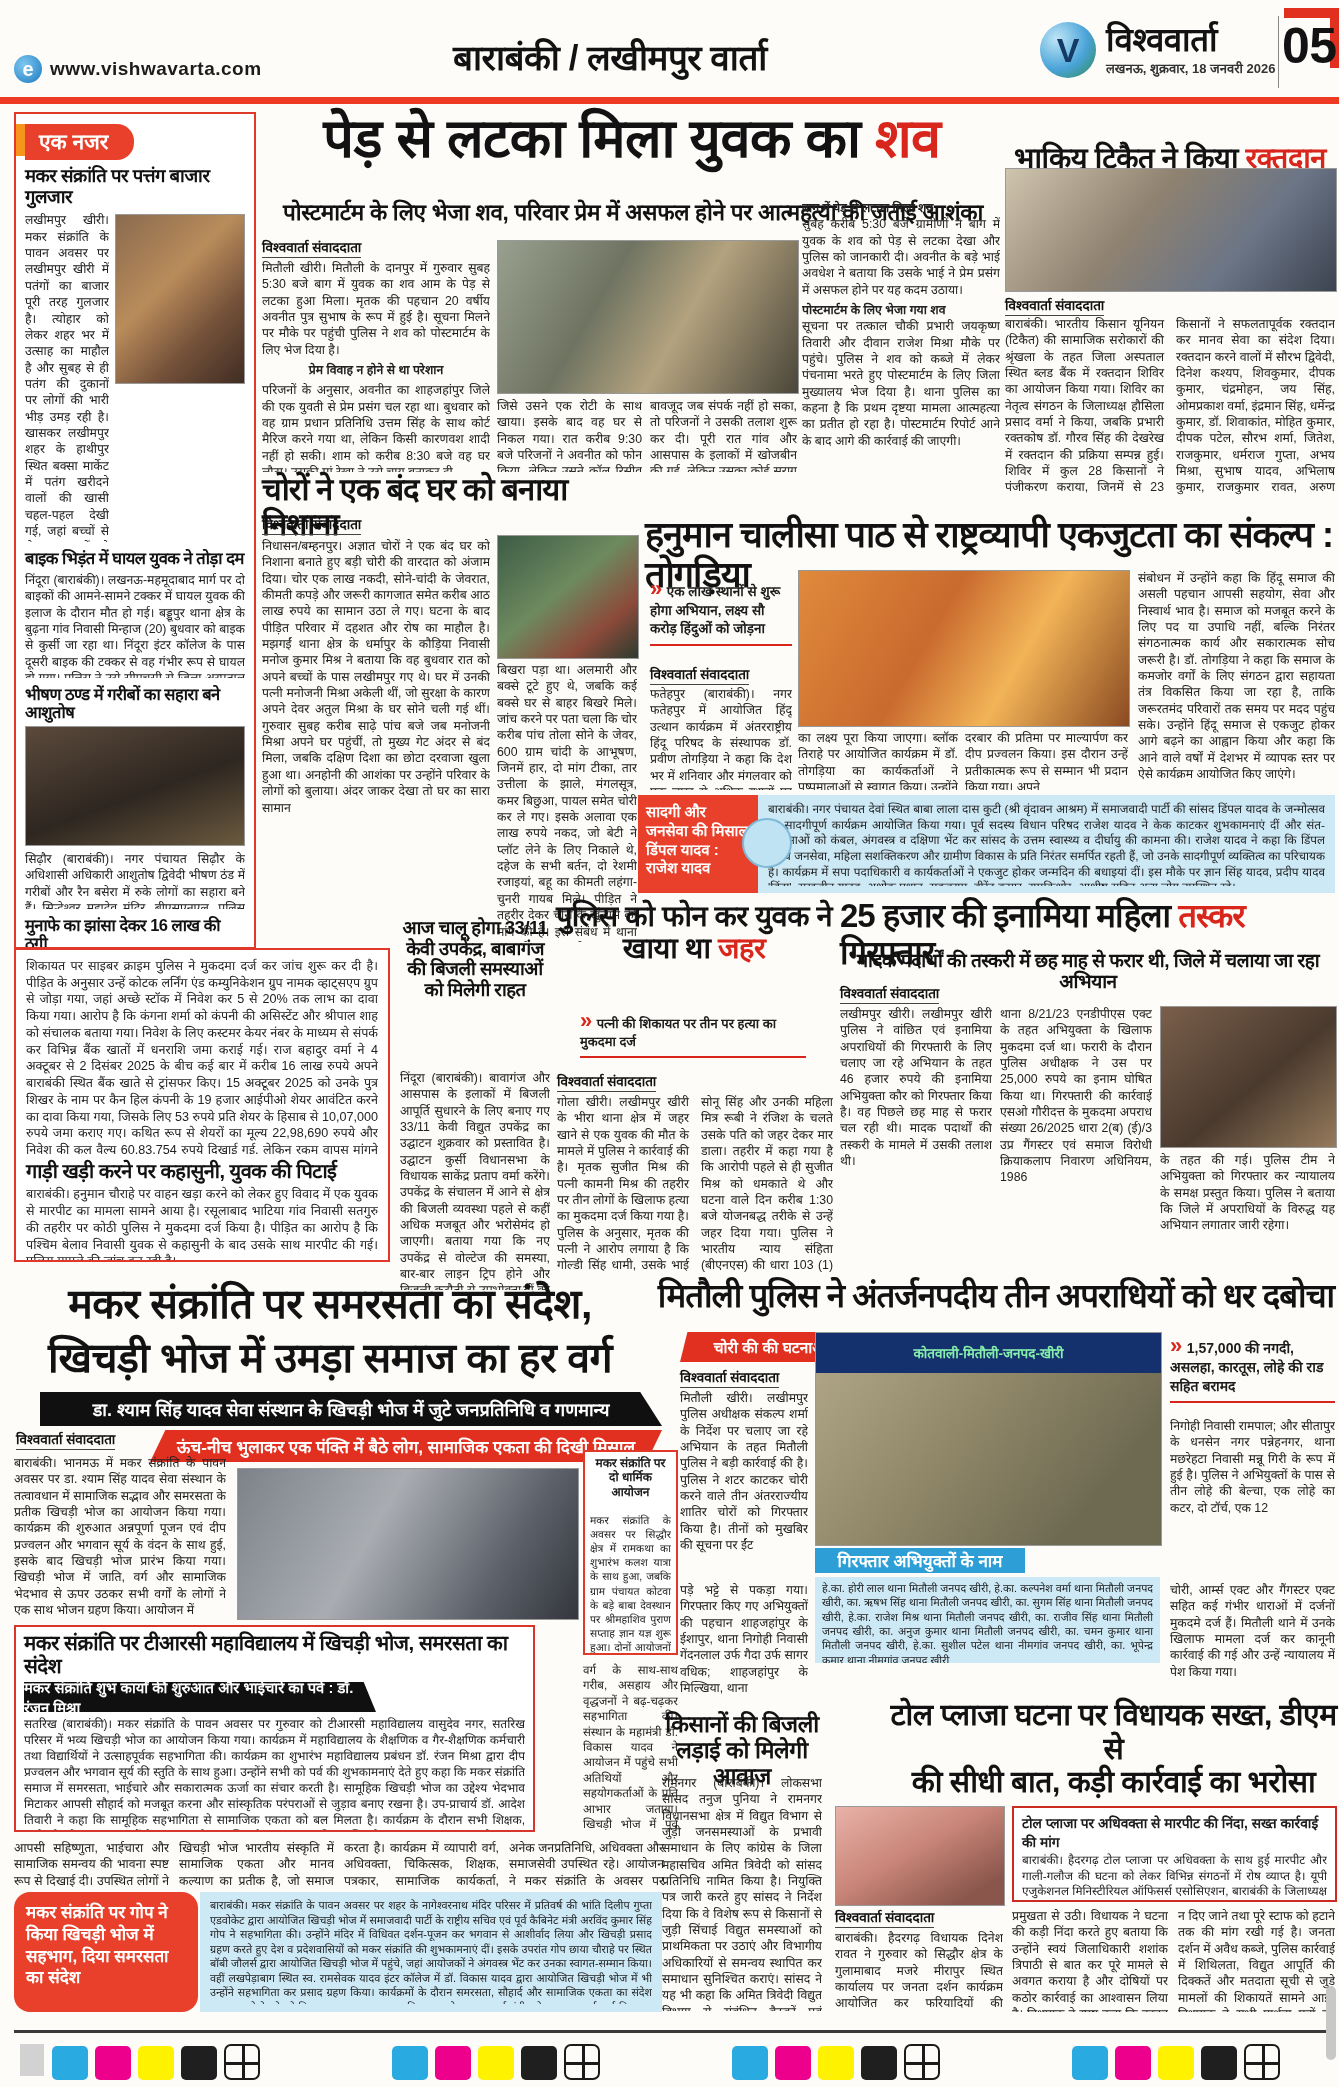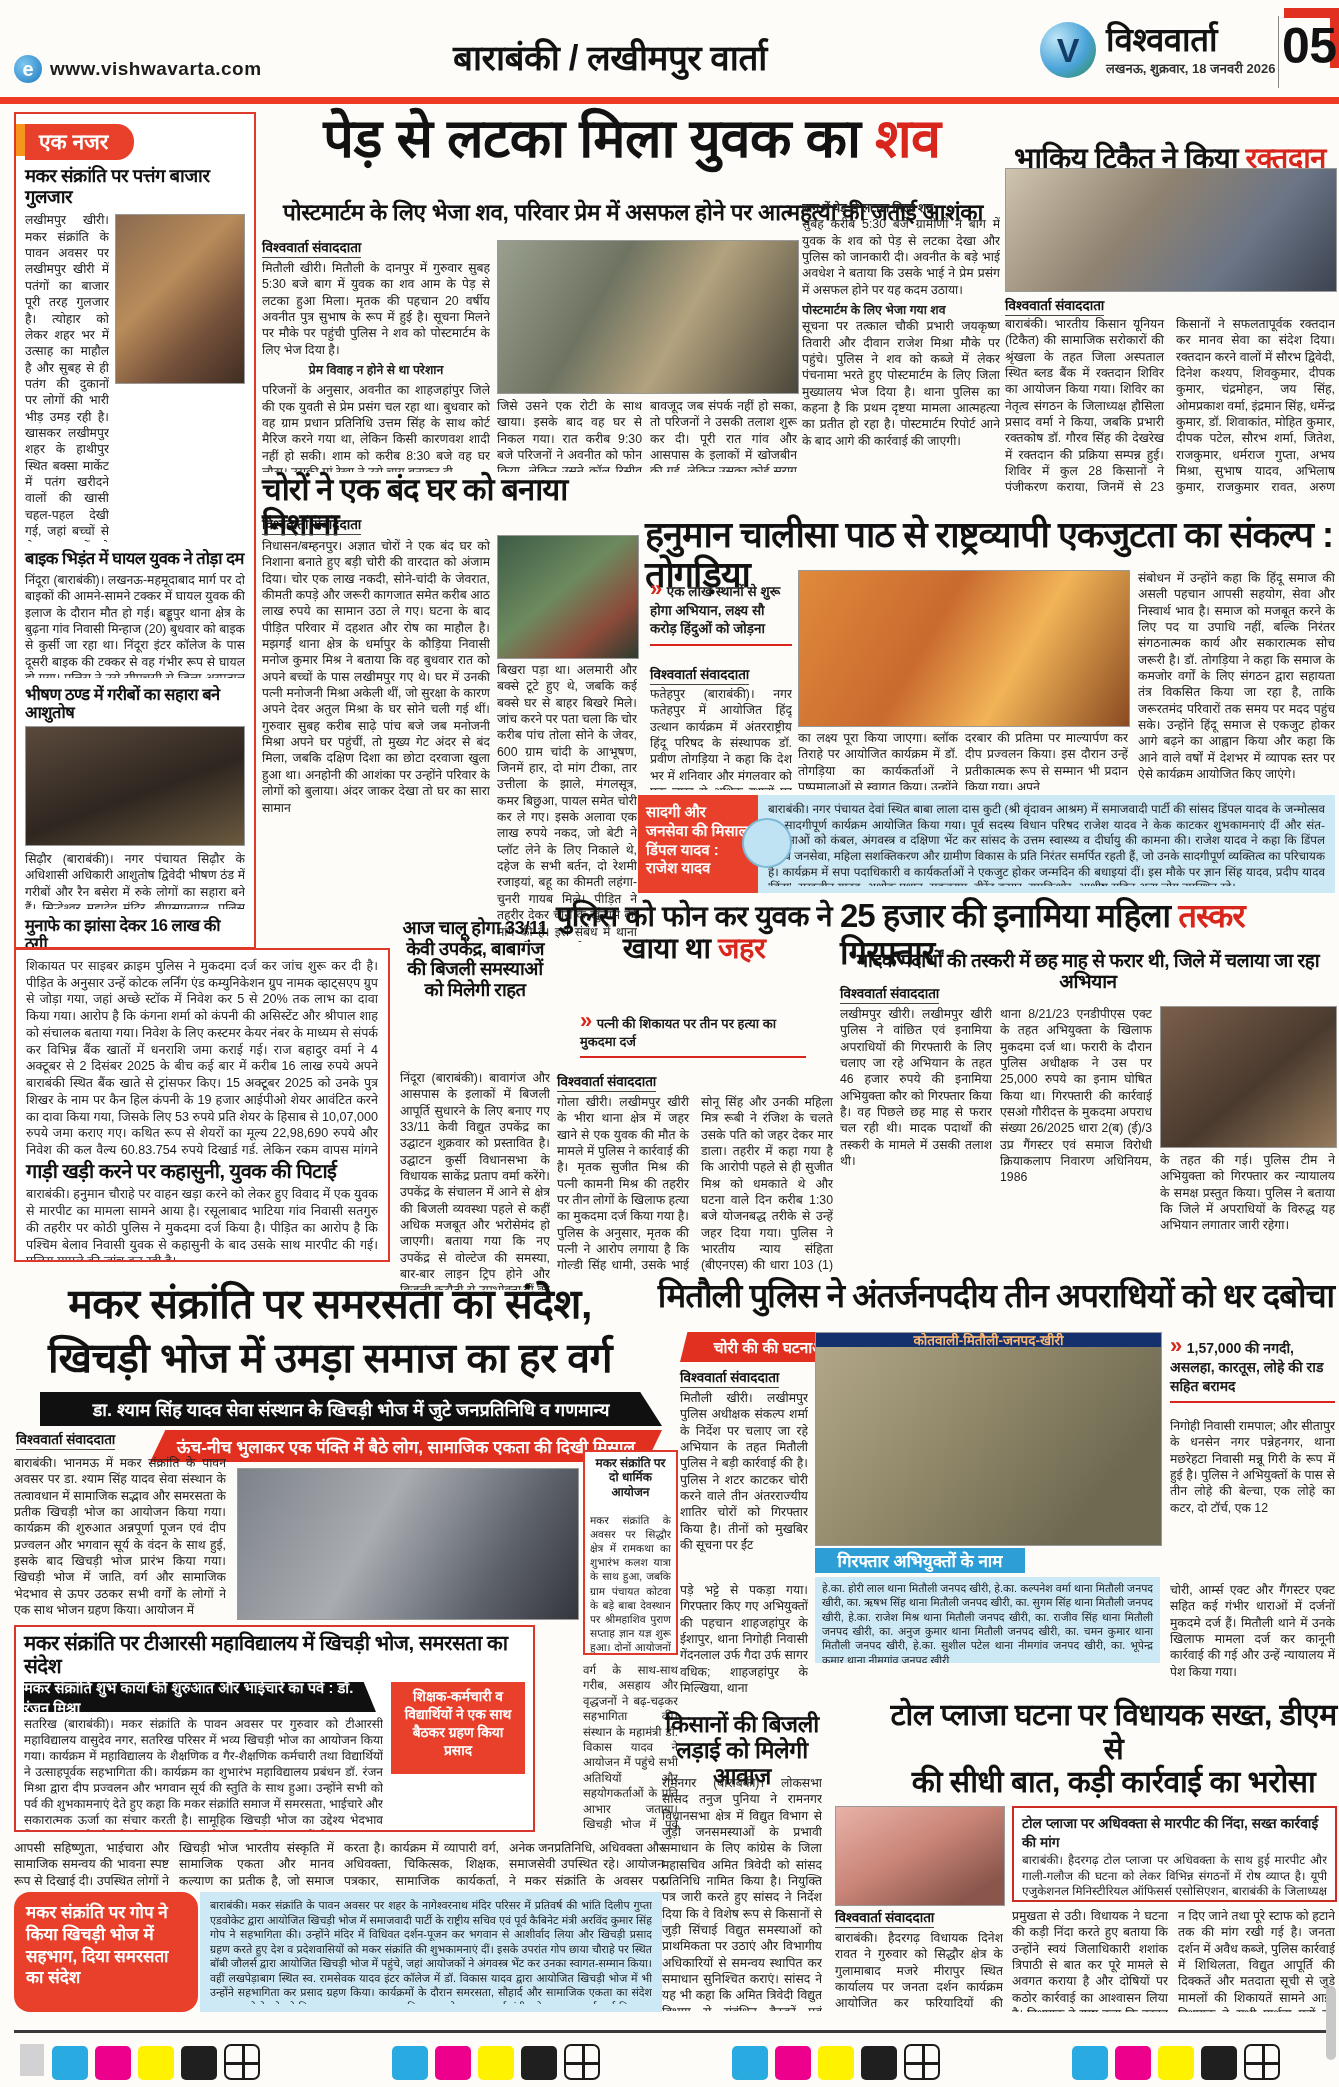--- a/index.html
+++ b/index.html
@@ -25,21 +25,21 @@
   .bannerR{background:#e1301f;color:#fff;font-weight:bold;display:flex;align-items:center;justify-content:center;clip-path:polygon(3% 0,100% 0,97% 100%,0 100%);}
   .redbox{background:#e8402a;color:#fff;font-weight:bold;}
   .bluebox{background:#cde9f6;}
   .chev{color:#d9261c;font-weight:bold;font-size:22px;line-height:1;}
   .bullet-wrap{border-bottom:2px solid #d9261c;padding-bottom:6px;}
   .sq{width:36px;height:34px;border-radius:5px;display:inline-block;margin-right:7px;}
   .reg{width:32px;height:32px;border:2.5px solid #1b1b1b;border-radius:7px;display:inline-block;position:relative;}
   .reg:before{content:"";position:absolute;left:50%;top:0;bottom:0;width:2.5px;background:#1b1b1b;}
   .reg:after{content:"";position:absolute;top:50%;left:0;right:0;height:2.5px;background:#1b1b1b;}
   .col2{column-count:2;column-gap:12px;}
-  .cap{position:absolute;top:0;left:0;right:0;height:14px;background:#14316e;color:#fdba74;font-weight:bold;font-size:13.5px;display:flex;align-items:center;justify-content:center;}
+  .cap{position:absolute;top:0;left:0;right:0;height:40px;background:#14316e;color:#86efac;font-weight:bold;font-size:13.5px;display:flex;align-items:center;justify-content:center;}
 </style>
 </head>
 <body>
 
 <div id="page">
 
   <div class="abs" style="left:14px;top:55px;display:flex;align-items:center;">
     <span style="width:28px;height:28px;border-radius:50%;background:radial-gradient(circle at 35% 35%,#7ec8f0,#1c79c0);color:#fff;font-weight:bold;font-size:20px;display:inline-flex;align-items:center;justify-content:center;margin-right:8px;">e</span>
     <span class="bold" style="font-size:19px;letter-spacing:0.5px;">www.vishwavarta.com</span>
   </div>
@@ -200,21 +200,20 @@
   <div class="abs" style="left:1012px;top:1806px;width:325px;height:96px;border:2px solid #cc2b22;background:#fff;box-sizing:border-box;padding:5px 8px;overflow:hidden;">
     <div class="bold" style="font-size:13.8px;margin-bottom:2px;">टोल प्लाजा पर अधिवक्ता से मारपीट की निंदा, सख्त कार्रवाई की मांग</div>
     <div class="txt" style="font-size:11.8px;height:62px;">बाराबंकी। हैदरगढ़ टोल प्लाजा पर अधिवक्ता के साथ हुई मारपीट और गाली-गलौज की घटना को लेकर विभिन्न संगठनों में रोष व्याप्त है। यूपी एजुकेशनल मिनिस्टीरियल ऑफिसर्स एसोसिएशन, बाराबंकी के जिलाध्यक्ष अखिलेश कुमार शुक्ला ने घटना की तीखी निंदा करते हुए इसे दुर्भाग्यपूर्ण बताया है। उन्होंने कहा कि अधिवक्ता कानून व्यवस्था के महत्वपूर्ण स्तंभ होते हैं और उनके साथ इस तरह का व्यवहार स्वीकार्य नहीं है। जिलाध्यक्ष ने जिला प्रशासन से मांग की है कि मामले में संलिप्त टोल प्लाजा कर्मचारियों के खिलाफ कठोर कार्रवाई की जाए। साथ ही भविष्य में ऐसी घटनाओं की पुनरावृत्ति रोकने के लिए ठोस कदम उठाने की आवश्यकता जताई।</div>
   </div>
   <div class="abs txt" style="left:1012px;top:1908px;width:156px;height:104px;">प्रमुखता से उठी। विधायक ने घटना की कड़ी निंदा करते हुए बताया कि उन्होंने स्वयं जिलाधिकारी शशांक त्रिपाठी से बात कर पूरे मामले से अवगत कराया है और दोषियों पर कठोर कार्रवाई का आश्वासन लिया है। विधायक ने स्पष्ट कहा कि कानून हाथ में लेने का अधिकार किसी को नहीं है और भविष्य में टोल प्लाजा को टेंडर</div>
   <div class="abs txt" style="left:1178px;top:1908px;width:157px;height:104px;">न दिए जाने तथा पूरे स्टाफ को हटाने तक की मांग रखी गई है। जनता दर्शन में अवैध कब्जे, पुलिस कार्रवाई में शिथिलता, विद्युत आपूर्ति की दिक्कतें और मतदाता सूची से जुड़े मामलों की शिकायतें सामने आईं। विधायक ने सभी प्रार्थना पत्रों को गंभीरता से लेते हुए संबंधित अधिकारियों को तत्काल निस्तारण के निर्देश दिए।</div>
 
   <div class="abs" style="left:14px;top:1625px;width:521px;height:207px;border:2px solid #d8362a;background:#fff;box-sizing:border-box;padding:5px 8px;overflow:hidden;">
     <div class="hb" style="font-size:20.5px;margin-bottom:4px;">मकर संक्रांति पर टीआरसी महाविद्यालय में खिचड़ी भोज, समरसता का संदेश</div>
     <div>
-      <div class="redbox" style="float:right;width:134px;height:92px;font-size:13.8px;line-height:1.3;text-align:center;padding:6px 6px;box-sizing:border-box;margin:0 0 4px 8px;">शिक्षक-कर्मचारी व विद्यार्थियों ने एक साथ बैठकर ग्रहण किया प्रसाद</div>
       <div class="bannerB" style="width:352px;height:30px;font-size:14.8px;margin-bottom:5px;">मकर संक्रांति शुभ कार्यों की शुरुआत और भाईचारे का पर्व : डॉ. रंजन मिश्रा</div>
       <div class="txt" style="font-size:12px;height:148px;">सतरिख (बाराबंकी)। मकर संक्रांति के पावन अवसर पर गुरुवार को टीआरसी महाविद्यालय वासुदेव नगर, सतरिख परिसर में भव्य खिचड़ी भोज का आयोजन किया गया। कार्यक्रम में महाविद्यालय के शैक्षणिक व गैर-शैक्षणिक कर्मचारी तथा विद्यार्थियों ने उत्साहपूर्वक सहभागिता की। कार्यक्रम का शुभारंभ महाविद्यालय प्रबंधन डॉ. रंजन मिश्रा द्वारा दीप प्रज्वलन और भगवान सूर्य की स्तुति के साथ हुआ। उन्होंने सभी को पर्व की शुभकामनाएं देते हुए कहा कि मकर संक्रांति समाज में समरसता, भाईचारे और सकारात्मक ऊर्जा का संचार करती है। सामूहिक खिचड़ी भोज का उद्देश्य भेदभाव मिटाकर आपसी सौहार्द को मजबूत करना और सांस्कृतिक परंपराओं से जुड़ाव बनाए रखना है। उप-प्राचार्य डॉ. आदेश तिवारी ने कहा कि सामूहिक सहभागिता से सामाजिक एकता को बल मिलता है। कार्यक्रम के दौरान सभी शिक्षक, कर्मचारी और छात्र-छात्राओं ने एक साथ बैठकर खिचड़ी प्रसाद ग्रहण किया, जिससे समरसता का सशक्त संदेश गया। आयोजन अनुशासित व सौहार्दपूर्ण वातावरण में संपन्न हुआ।</div>
     </div>
   </div>
 
   <div class="abs" style="left:14px;top:1840px;width:650px;height:48px;display:flex;gap:10px;">
     <div class="txt" style="flex:1;height:48px;">आपसी सहिष्णुता, भाईचारा और सामाजिक समन्वय की भावना स्पष्ट रूप से दिखाई दी। उपस्थित लोगों ने कहा कि</div>
     <div class="txt" style="flex:1;height:48px;">खिचड़ी भोज भारतीय संस्कृति में सामाजिक एकता और मानव कल्याण का प्रतीक है, जो समाज को जोड़ने का कार्य</div>
     <div class="txt" style="flex:1;height:48px;">करता है। कार्यक्रम में व्यापारी वर्ग, अधिवक्ता, चिकित्सक, शिक्षक, पत्रकार, सामाजिक कार्यकर्ता, बुद्धिजीवी</div>
     <div class="txt" style="flex:1;height:48px;">अनेक जनप्रतिनिधि, अधिवक्ता और समाजसेवी उपस्थित रहे। आयोजन ने मकर संक्रांति के अवसर पर सामाजिक समरसता का सशक्त संदेश दिया।</div>

